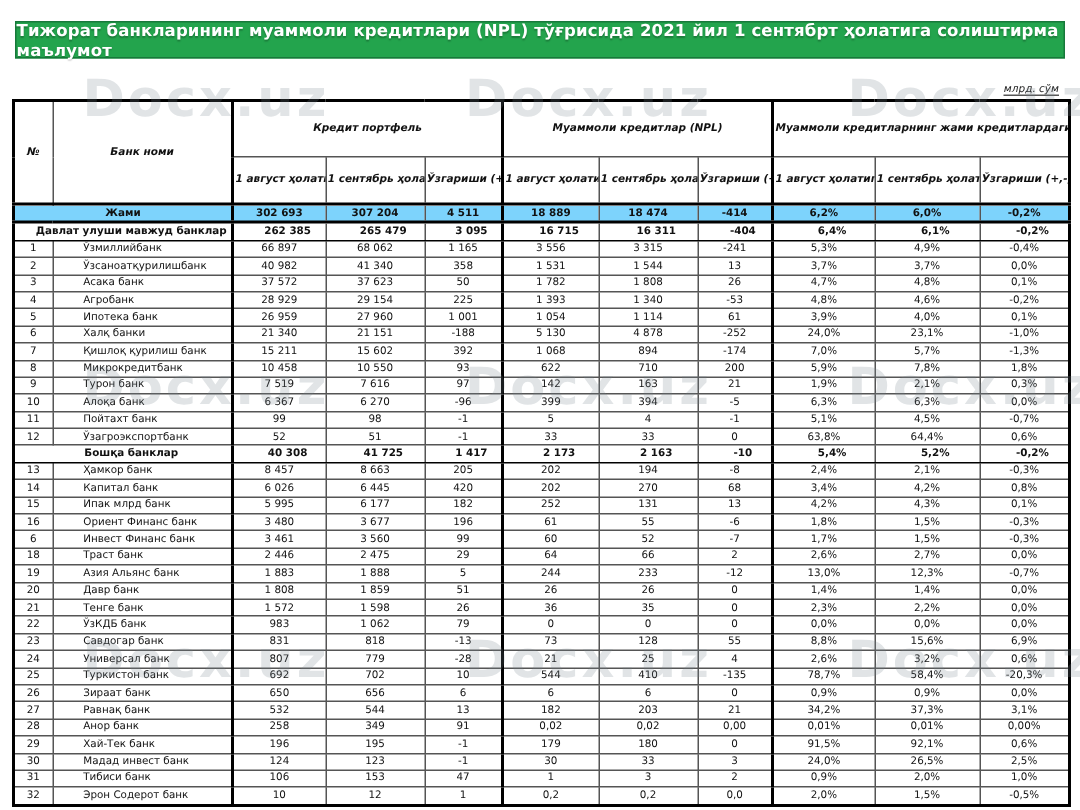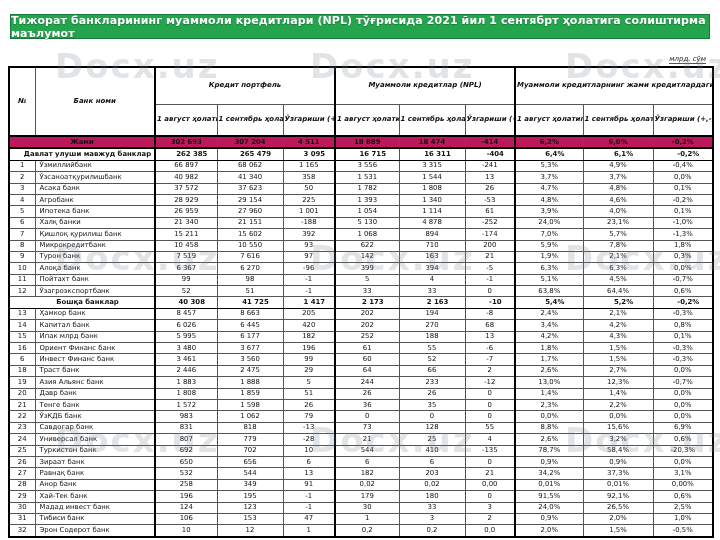--- a/index.html
+++ b/index.html
@@ -29,24 +29,24 @@
   table.main{border:2px solid #000;}
   thead th{
     font-style:italic;font-weight:bold;font-size:7px;text-align:center;
     padding:2px 1px;white-space:normal;color:#111;background:#fff;
   }
   thead tr.group-row th{height:32px;}
   thead tr.sub-row th{height:26px;}
   tbody td{
     font-size:6.9px;height:10.4px;padding:0 2px;text-align:center;color:#111;
   }
-  tbody td.name{text-align:left;padding-left:4px;}
+  tbody td.name{text-align:left;padding-left:20px;}
   tbody td.num{color:#111;}
   tbody tr.total td{
-    background:#be185d;font-weight:bold;
+    background:#7dd3fc;font-weight:bold;
     border-top:2px solid #000;border-bottom:2px solid #000;
   }
   tbody tr.group td{font-weight:bold;border-top:1.5px solid #000;border-bottom:1.5px solid #000;padding-left:13px;}
   tbody td.name-merged{text-align:center;font-weight:bold;}
   .bl{border-left:2px solid #000 !important;}
   .watermark{
     position:absolute;color:rgba(120,130,140,.22);font-weight:bold;
     font-size:34px;letter-spacing:2px;pointer-events:none;z-index:5;
     font-family:"DejaVu Sans",sans-serif;
   }
@@ -315,21 +315,21 @@
         <td class="val">4,2%</td>
         <td class="val">0,8%</td>
       </tr>
       <tr>
         <td class="num">15</td>
         <td class="name">Ипак млрд банк</td>
         <td class="val bl">5 995</td>
         <td class="val">6 177</td>
         <td class="val">182</td>
         <td class="val bl">252</td>
-        <td class="val">188</td>
+        <td class="val">131</td>
         <td class="val">13</td>
         <td class="val bl">4,2%</td>
         <td class="val">4,3%</td>
         <td class="val">0,1%</td>
       </tr>
       <tr>
         <td class="num">16</td>
         <td class="name">Ориент Финанс банк</td>
         <td class="val bl">3 480</td>
         <td class="val">3 677</td>

